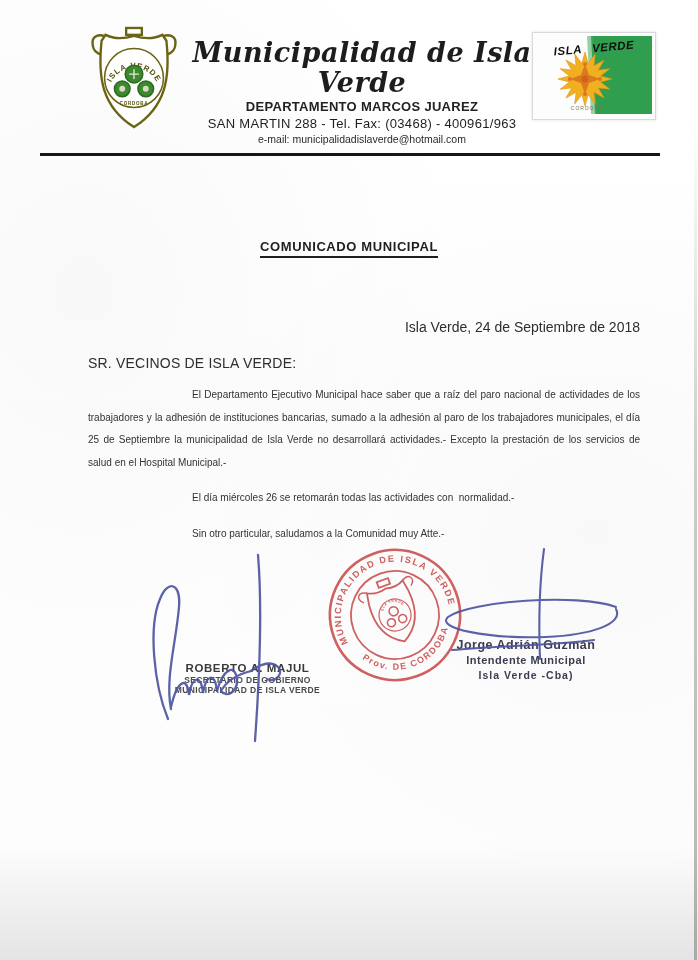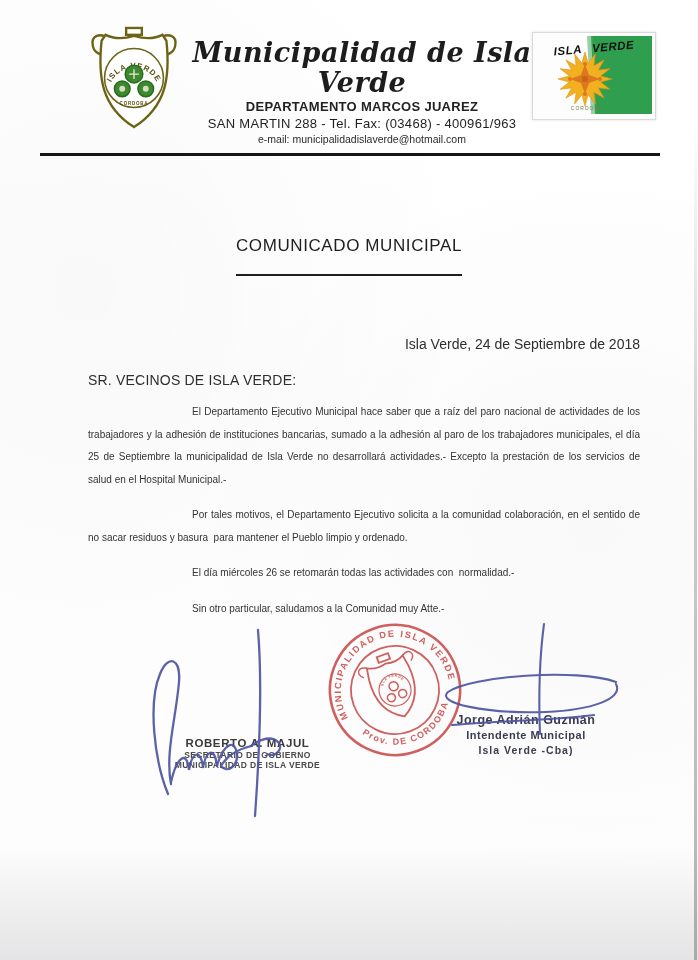--- a/index.html
+++ b/index.html
@@ -27,22 +27,22 @@
   }
   .hdr-line{font-size:13px;color:#222;line-height:17px;letter-spacing:.3px;font-weight:bold;}
   .hdr-line.addr,.hdr-line.cp{font-weight:normal;color:#1f1f1f;}
   .hdr-email{font-size:10.5px;color:#2a2a2a;line-height:14px;}
   .flag-wrap{width:124px;flex:0 0 auto;padding-top:6px;}
   .flag-card{background:#fff;border:1px solid #d9d9d9;box-shadow:0 0 3px rgba(0,0,0,.12);}
   .rule{margin:7px 38px 0 40px;border-top:3px solid #161616;}
   
   .title{margin:66px 0 0 0;text-align:center;}
   .title span{
-    display:inline-block;font-size:17px;font-weight:normal;color:#1e1e1e;
-    letter-spacing:.6px;border-bottom:2px solid #1e1e1e;padding-bottom:18px;
+    display:inline-block;font-size:13px;font-weight:bold;color:#1e1e1e;
+    letter-spacing:.6px;border-bottom:2px solid #1e1e1e;padding-bottom:2px;
   }
   .date{margin:60px 58px 0 88px;text-align:right;font-size:14px;color:#2e2e2e;}
   .salutation{margin:20px 58px 0 88px;font-size:14px;color:#2e2e2e;letter-spacing:.2px;}
   .body-par{
     margin:13px 58px 0 88px;font-size:10px;line-height:22.5px;color:#333;
     text-indent:104px;white-space:pre-wrap;
   }
   .body-par.just{text-align:justify;}
   
   .sig-area{position:relative;height:300px;margin-top:0;}
@@ -128,21 +128,20 @@
 
   <h1 class="title">
     <span>COMUNICADO MUNICIPAL</span>
   </h1>
 
   <div class="date">Isla Verde, 24 de Septiembre de 2018</div>
 
   <div class="salutation">SR. VECINOS DE ISLA VERDE:</div>
 
   <p class="body-par just">El Departamento Ejecutivo Municipal hace saber que a raíz del paro nacional de actividades de los trabajadores y la adhesión de instituciones bancarias, sumado a la adhesión al paro de los trabajadores municipales, el día 25 de Septiembre la municipalidad de Isla Verde no desarrollará actividades.- Excepto la prestación de los servicios de salud en el Hospital Municipal.-</p>
-  <p class="body-par just">Por tales motivos, el Departamento Ejecutivo solicita a la comunidad colaboración, en el sentido de no sacar residuos y basura  para mantener el Pueblo limpio y ordenado.</p>
   <p class="body-par">El día miércoles 26 se retomarán todas las actividades con  normalidad.-</p>
   <p class="body-par">Sin otro particular, saludamos a la Comunidad muy Atte.-</p>
 
   <section class="sig-area">
 
     <svg class="stamp-svg" width="144" height="144" viewBox="-72 -72 144 144">
       <g transform="rotate(-20)" stroke="#c94b4b" fill="none">
         <circle r="65" stroke-width="2.6"></circle>
         <circle r="44" stroke-width="1.8"></circle>
         <defs>

